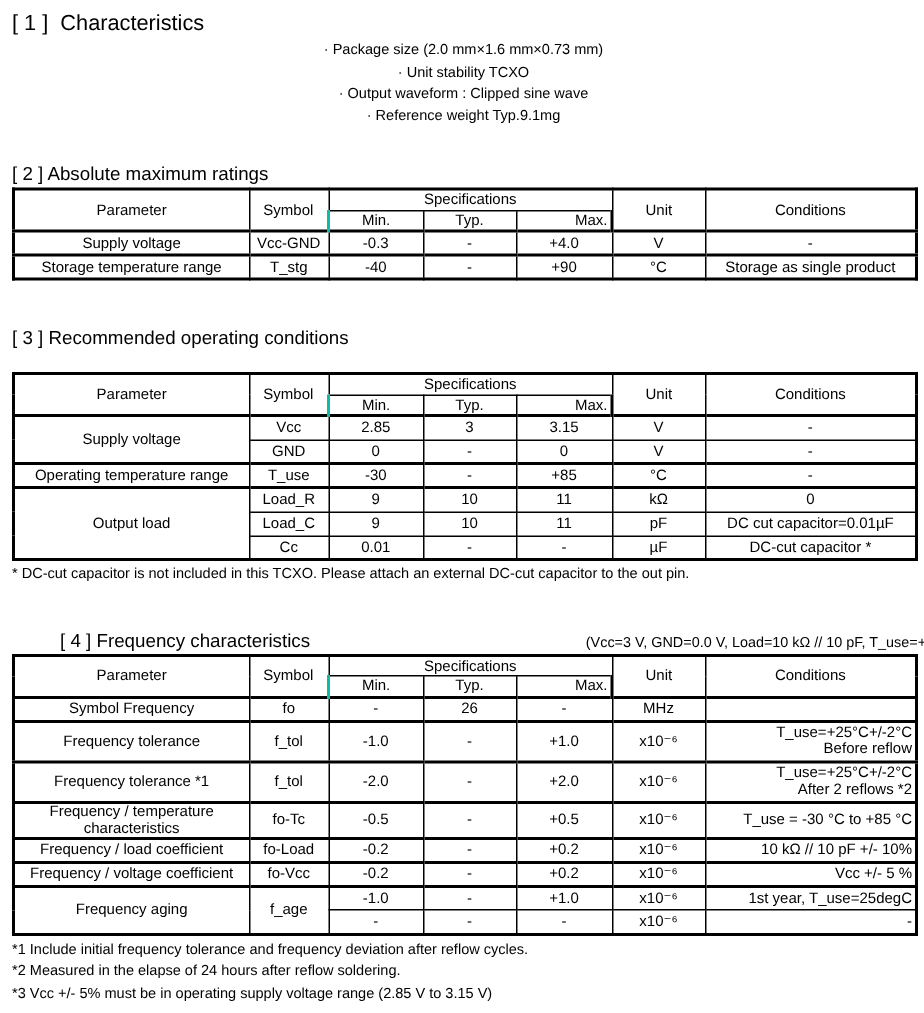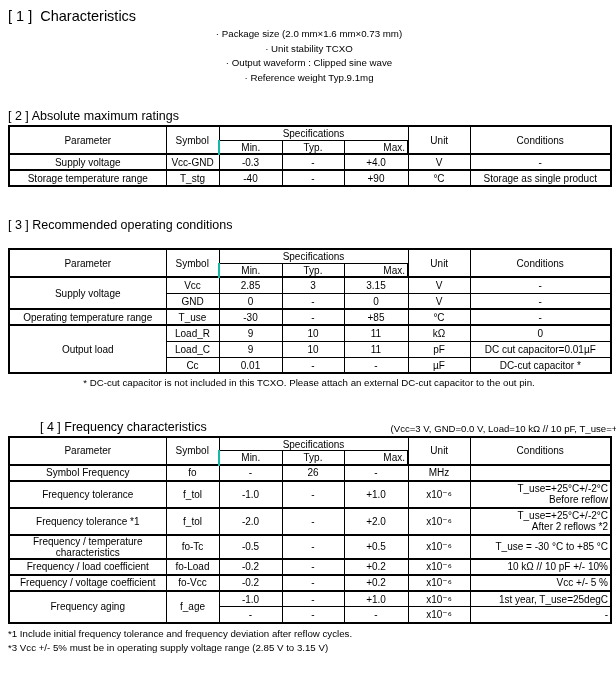--- a/index.html
+++ b/index.html
@@ -32,21 +32,21 @@
   td.bl2,th.bl2{border-left:2px solid #000;}
   tr.g td{border-top:2px solid #000;}
   td.p{text-align:left;padding-left:3px;line-height:11px;}
   td.cond{font-size:9.3px;white-space:pre-line;line-height:11px;}
   .t23 tbody tr{height:16px;}
   .t4 tbody tr{height:16px;}
   .t4 tr.r27{height:27px;}
   .t4 tr.r22{height:22px;}
   .t4 td.cond{text-align:right;padding-left:3px;}
   .fn{font-size:9.7px;line-height:14.5px;}
-  .fn.single{margin-top:2px;text-align:center;}
+  .fn.single{margin-top:2px;}
   .fns{margin-top:3px;}
 </style>
 </head>
 <body>
 
 <div>
 
   <div class="h1">[ 1 ]  Characteristics</div>
   <div>
     <div class="bullet">· Package size (2.0 mm×1.6 mm×0.73 mm)</div>
@@ -281,16 +281,17 @@
         <td class="bl2">-</td>
         <td>-</td>
         <td>-</td>
         <td class="bl2">x10⁻⁶</td>
         <td class="cond">-</td>
       </tr>
     </tbody>
   </table>
   <div class="fns">
     <div class="fn">*1 Include initial frequency tolerance and frequency deviation after reflow cycles.</div>
+    <div class="fn">*2 Measured in the elapse of 24 hours after reflow soldering.</div>
     <div class="fn">*3 Vcc +/- 5% must be in operating supply voltage range (2.85  V to 3.15 V)</div>
   </div>
 
 </div>
 
 </body></html>

